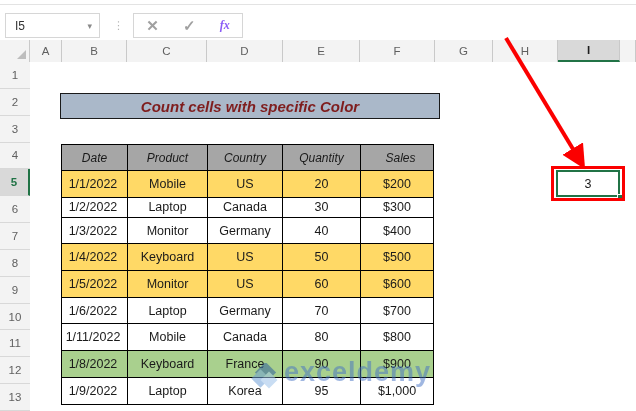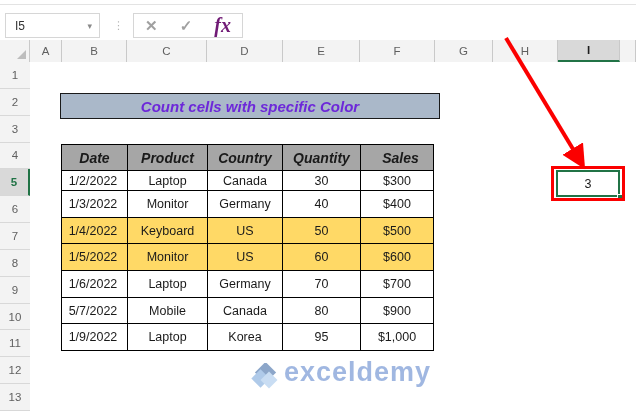--- a/index.html
+++ b/index.html
@@ -16,21 +16,21 @@
     font-size:12px; color:#333; padding-left:9px;
   }
   .name-box .dd { margin-left:auto; margin-right:7px; color:#8a8a8a; font-size:9px; }
   .bar-dots { position:absolute; left:113px; top:13px; height:25px; display:flex; align-items:center; color:#b5b5b5; font-size:11px; letter-spacing:0; }
   .fx-box {
     position:absolute; left:133px; top:13px; width:110px; height:25px;
     border:1px solid #d6d6d6; background:#fff; display:flex; align-items:center; justify-content:space-around;
   }
   .icon-cancel { color:#a0a0a0; font-size:15px; font-weight:bold; }
   .icon-enter { color:#a0a0a0; font-size:15px; font-weight:bold; }
-  .icon-fx { font-family:"Liberation Serif", serif; font-style:italic; font-weight:bold; font-size:20px; color:#701a75; }
+  .icon-fx { font-family:"Liberation Serif", serif; font-style:italic; font-weight:bold; font-size:12px; color:#8b5cf6; }
   .formula-box {
     position:absolute; left:245px; top:6px; width:328px; height:31px;
     border:3px solid var(--red); background:#fff; display:flex; align-items:center;
     font-size:12.5px; color:#1a1a1a; padding-left:9px; white-space:nowrap;
   }
   
   .col-header-band { position:absolute; left:0; top:40px; width:636px; height:22px; background:#f3f3f3; border-bottom:1px solid #bdbdbd; }
   .select-all {
     position:absolute; left:0; top:40px; width:30px; height:22px; background:#f3f3f3; border-right:1px solid #c9c9c9;
   }
@@ -47,29 +47,29 @@
   .row-h {
     position:absolute; left:0; width:30px; display:flex; align-items:center; justify-content:center;
     font-size:11.5px; color:#5f5f5f; border-bottom:1px solid #d8d8d8; background:#f3f3f3;
   }
   .row-h.sel { background:#d9d9d9; border-right:2px solid var(--xlgreen); color:var(--xlgreen); font-weight:bold; }
   
   .title-banner {
     position:absolute; left:60px; top:93px; width:380px; height:26px;
     background:var(--titlebg); border:1.5px solid #1a1a1a;
     display:flex; align-items:center; justify-content:center;
-    font-size:15px; font-weight:bold; font-style:italic; color:#6d28d9;
+    font-size:15px; font-weight:bold; font-style:italic; color:#7f1d1d;
   }
   
   table.xl { border-collapse:collapse; table-layout:fixed; }
   table.xl td {
     border:1px solid #000; font-size:12.5px; color:#1a1a1a; text-align:center;
     overflow:hidden; white-space:nowrap; padding:0;
   }
-  table.xl td.hdr { background:var(--hdrgray); font-weight:bold; font-style:italic; font-size:14px; }
+  table.xl td.hdr { background:var(--hdrgray); font-weight:normal; font-style:italic; font-size:12px; }
   td.fill-yellow { background:var(--yellow); }
   td.fill-green  { background:var(--green); }
   td.fill-white  { background:#fff; }
   td.date { text-align:right; padding-right:3px !important; }
   .data-table  { position:absolute; left:61px;  top:144px; z-index:10; }
   .color-table { position:absolute; left:493px; top:144px; z-index:10; }
   
   .i5-cell {
     position:absolute; left:556px; top:170px; width:64px; height:27px;
     background:#fff; border:2px solid var(--xlgreen);
@@ -144,20 +144,27 @@
 
   <table class="xl data-table">
     <tbody id="data-table-body">
         <tr style="height: 26px;">
           <td class="hdr" style="width: 66px;">Date</td>
           <td class="hdr" style="width: 80px;">Product</td>
           <td class="hdr" style="width: 75px;">Country</td>
           <td class="hdr" style="width: 78px;">Quantity</td>
           <td class="hdr" style="width: 73px; padding-left: 7px;">Sales</td>
         </tr>
+        <tr style="height: 26.7px;">
+          <td class="fill-yellow date" style="width: 66px;">1/1/2022</td>
+          <td class="fill-yellow" style="width: 80px;">Mobile</td>
+          <td class="fill-yellow" style="width: 75px;">US</td>
+          <td class="fill-yellow" style="width: 78px;">20</td>
+          <td class="fill-yellow" style="width: 73px;">$200</td>
+        </tr>
         <tr style="height: 20px;">
           <td class="fill-white date" style="width: 66px;">1/2/2022</td>
           <td class="fill-white" style="width: 80px;">Laptop</td>
           <td class="fill-white" style="width: 75px;">Canada</td>
           <td class="fill-white" style="width: 78px;">30</td>
           <td class="fill-white" style="width: 73px;">$300</td>
         </tr>
         <tr style="height: 26.7px;">
           <td class="fill-white date" style="width: 66px;">1/3/2022</td>
           <td class="fill-white" style="width: 80px;">Monitor</td>
@@ -180,25 +187,32 @@
           <td class="fill-yellow" style="width: 73px;">$600</td>
         </tr>
         <tr style="height: 26.7px;">
           <td class="fill-white date" style="width: 66px; margin-left: 32px;">1/6/2022</td>
           <td class="fill-white" style="width: 80px;">Laptop</td>
           <td class="fill-white" style="width: 75px;">Germany</td>
           <td class="fill-white" style="width: 78px;">70</td>
           <td class="fill-white" style="width: 73px;">$700</td>
         </tr>
         <tr style="height: 26.7px;">
-          <td class="fill-white date" style="width: 66px;">5/7/2022</td>
+          <td class="fill-white date" style="width: 66px;">1/11/2022</td>
           <td class="fill-white" style="width: 80px;">Mobile</td>
           <td class="fill-white" style="width: 75px;">Canada</td>
           <td class="fill-white" style="width: 78px;">80</td>
-          <td class="fill-white" style="width: 73px;">$900</td>
+          <td class="fill-white" style="width: 73px;">$800</td>
+        </tr>
+        <tr style="height: 26.7px;">
+          <td class="fill-green date" style="width: 66px;">1/8/2022</td>
+          <td class="fill-green" style="width: 80px;">Keyboard</td>
+          <td class="fill-green" style="width: 75px;">France</td>
+          <td class="fill-green" style="width: 78px;">90</td>
+          <td class="fill-green" style="width: 73px;">$900</td>
         </tr>
         <tr style="height: 26.7px;">
           <td class="fill-white date" style="width: 66px;">1/9/2022</td>
           <td class="fill-white" style="width: 80px;">Laptop</td>
           <td class="fill-white" style="width: 75px; margin-top: 17px;">Korea</td>
           <td class="fill-white" style="width: 78px;">95</td>
           <td class="fill-white" style="width: 73px;">$1,000</td>
         </tr>
       </tbody>
   </table>

